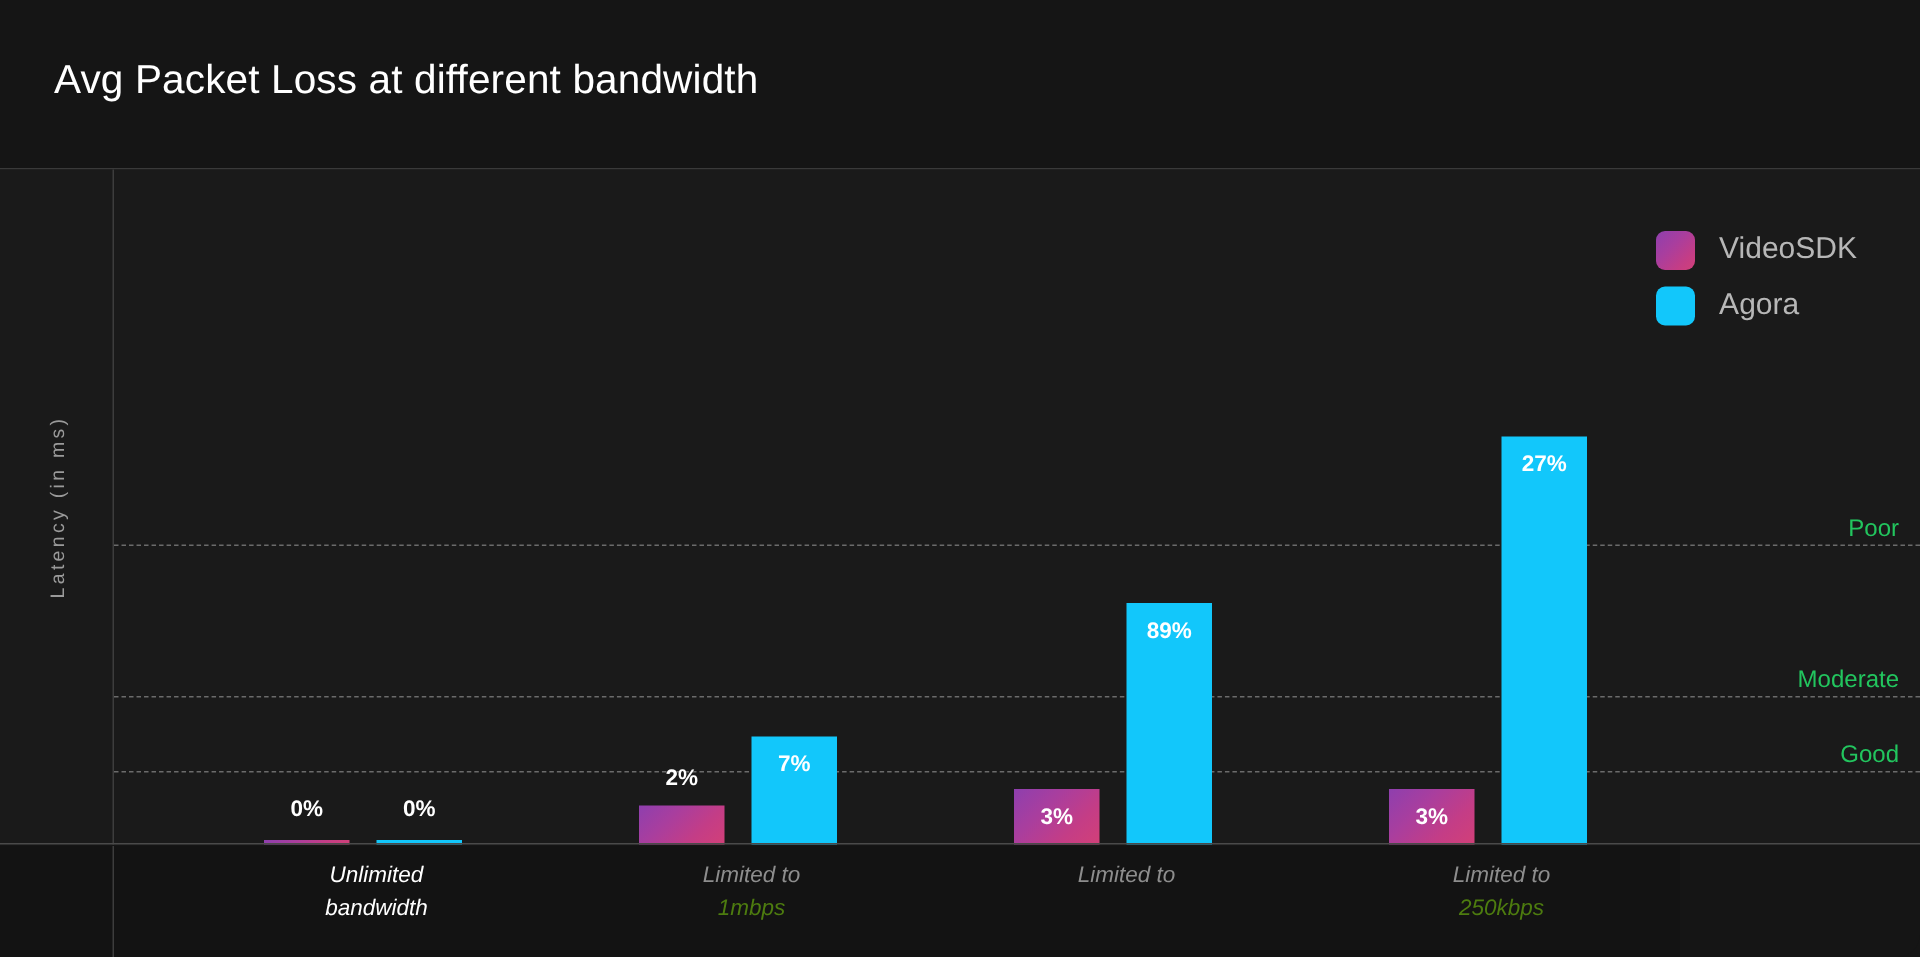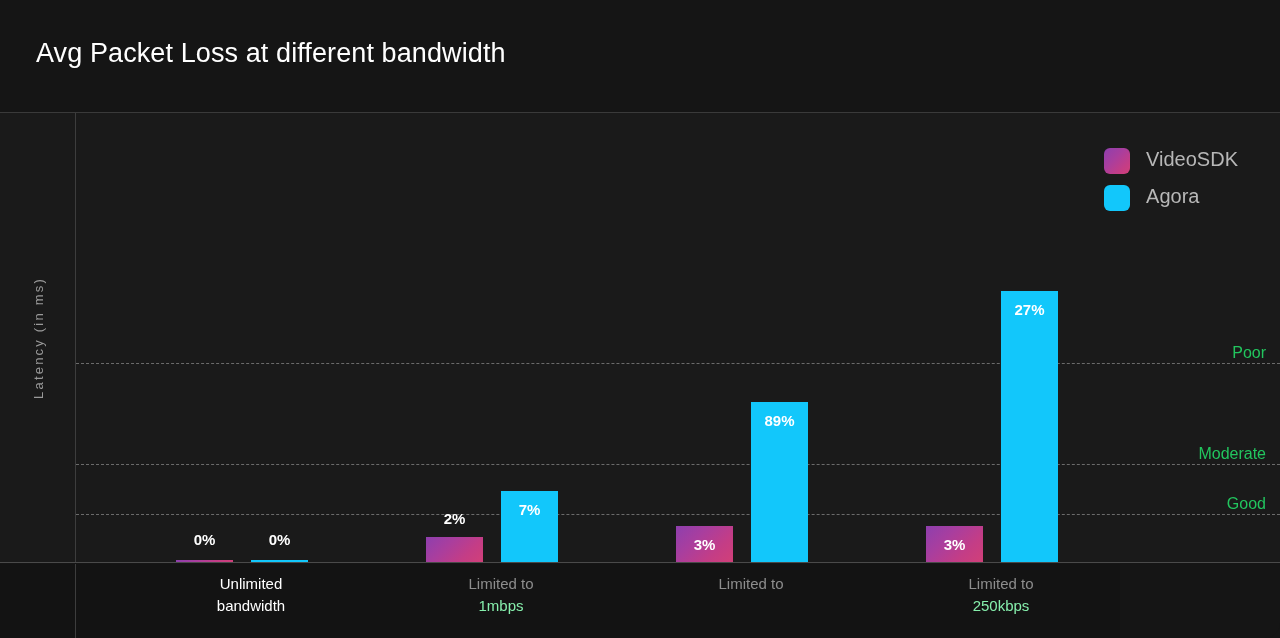--- a/index.html
+++ b/index.html
@@ -151,20 +151,21 @@
     border-top: 1px solid #4a4a4a;
   }
 
   
   .footer {
     position: absolute;
     left: 0; top: 564px;
     width: 1120px;
     height: 74px;
     background: #131313;
+    font-style: italic;
   }
   .footer-gutter {
     position: absolute;
     left: 0; top: 0;
     width: 76px;
     height: 74px;
     border-right: 1px solid #3d3d3d;
   }
   .cat-area {
     position: absolute;
@@ -173,32 +174,32 @@
     height: 74px;
   }
   .cat {
     position: absolute;
     top: 9px;
     text-align: center;
     line-height: 22px;
     font-size: 15px;
   }
   .cat .l1 { display: block; color: #8d8d8d; }
-  .cat .l2 { display: block; color: #86efac; }
+  .cat .l2 { display: block; color: #4d7c0f; }
   .cat.active .l1, .cat.active .l2 { color: #ffffff; }
 
   
   .legend {
     position: absolute;
     right: 42px;
     top: 148px;
   }
   .legend-row {
     display: flex;
-    align-items: flex-start;
+    align-items: center;
     height: 37px;
   }
   .legend-swatch {
     width: 26px;
     height: 26px;
     border-radius: 6px;
     flex: 0 0 26px;
   }
   .legend-swatch.videosdk {
     background: linear-gradient(135deg, #8e3fae 0%, #a93e9e 40%, #c43d86 75%, #d24078 100%);

